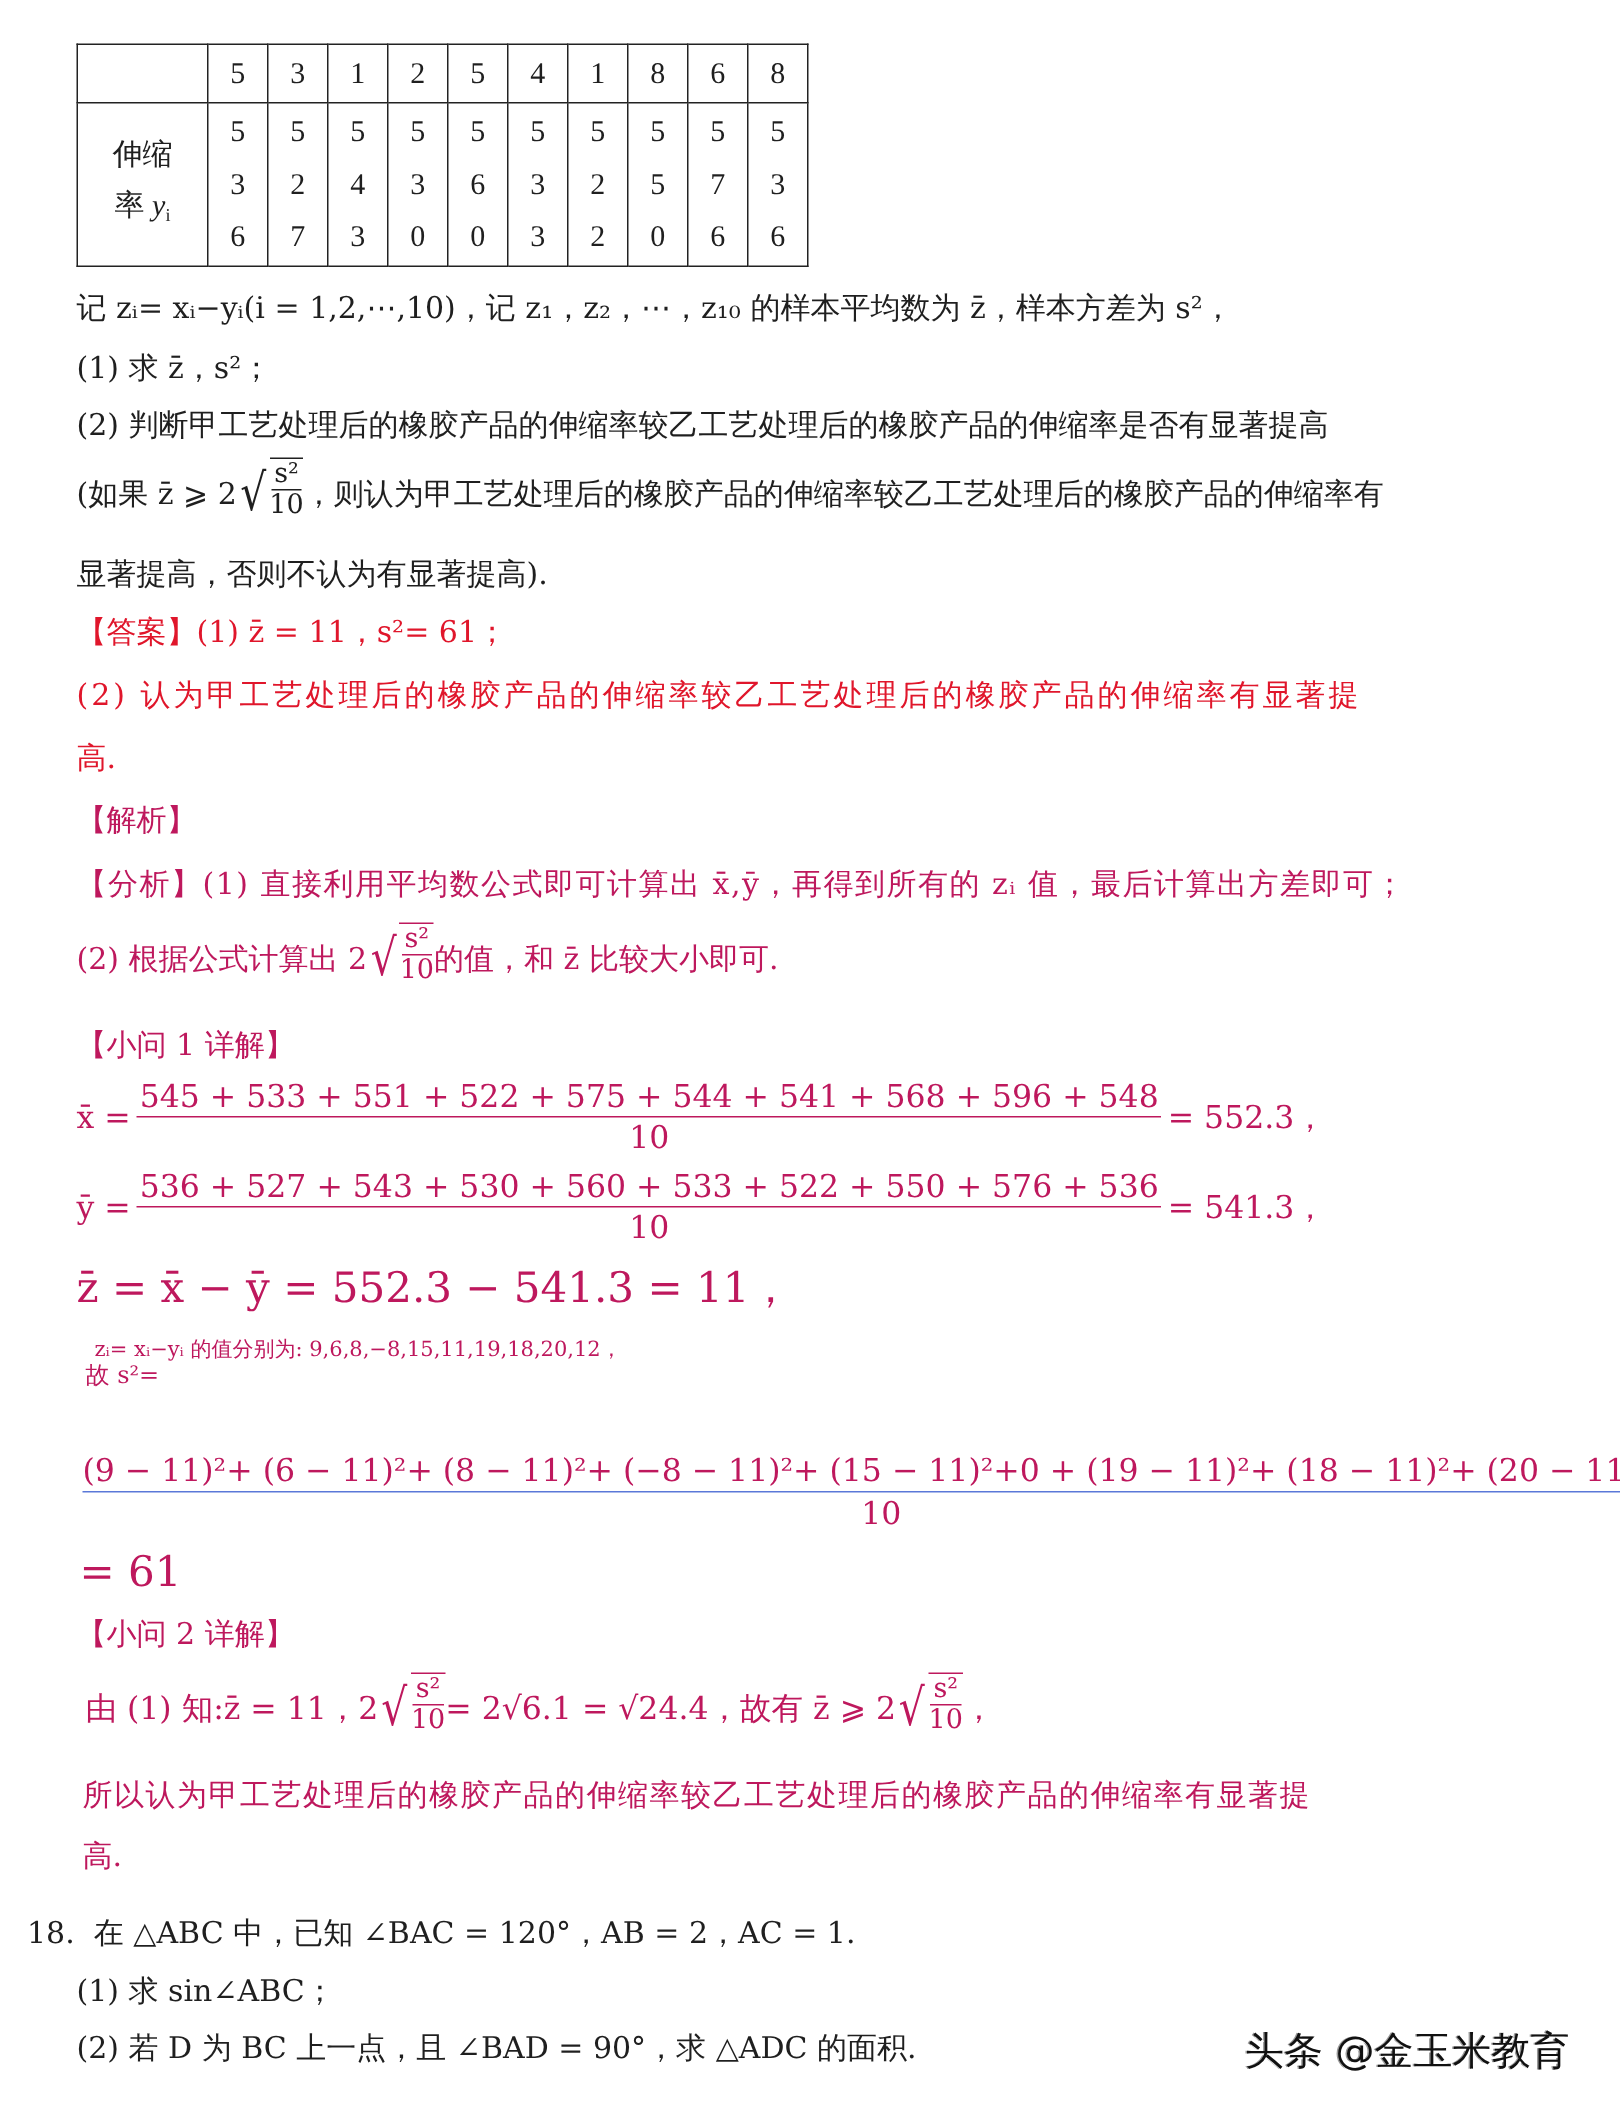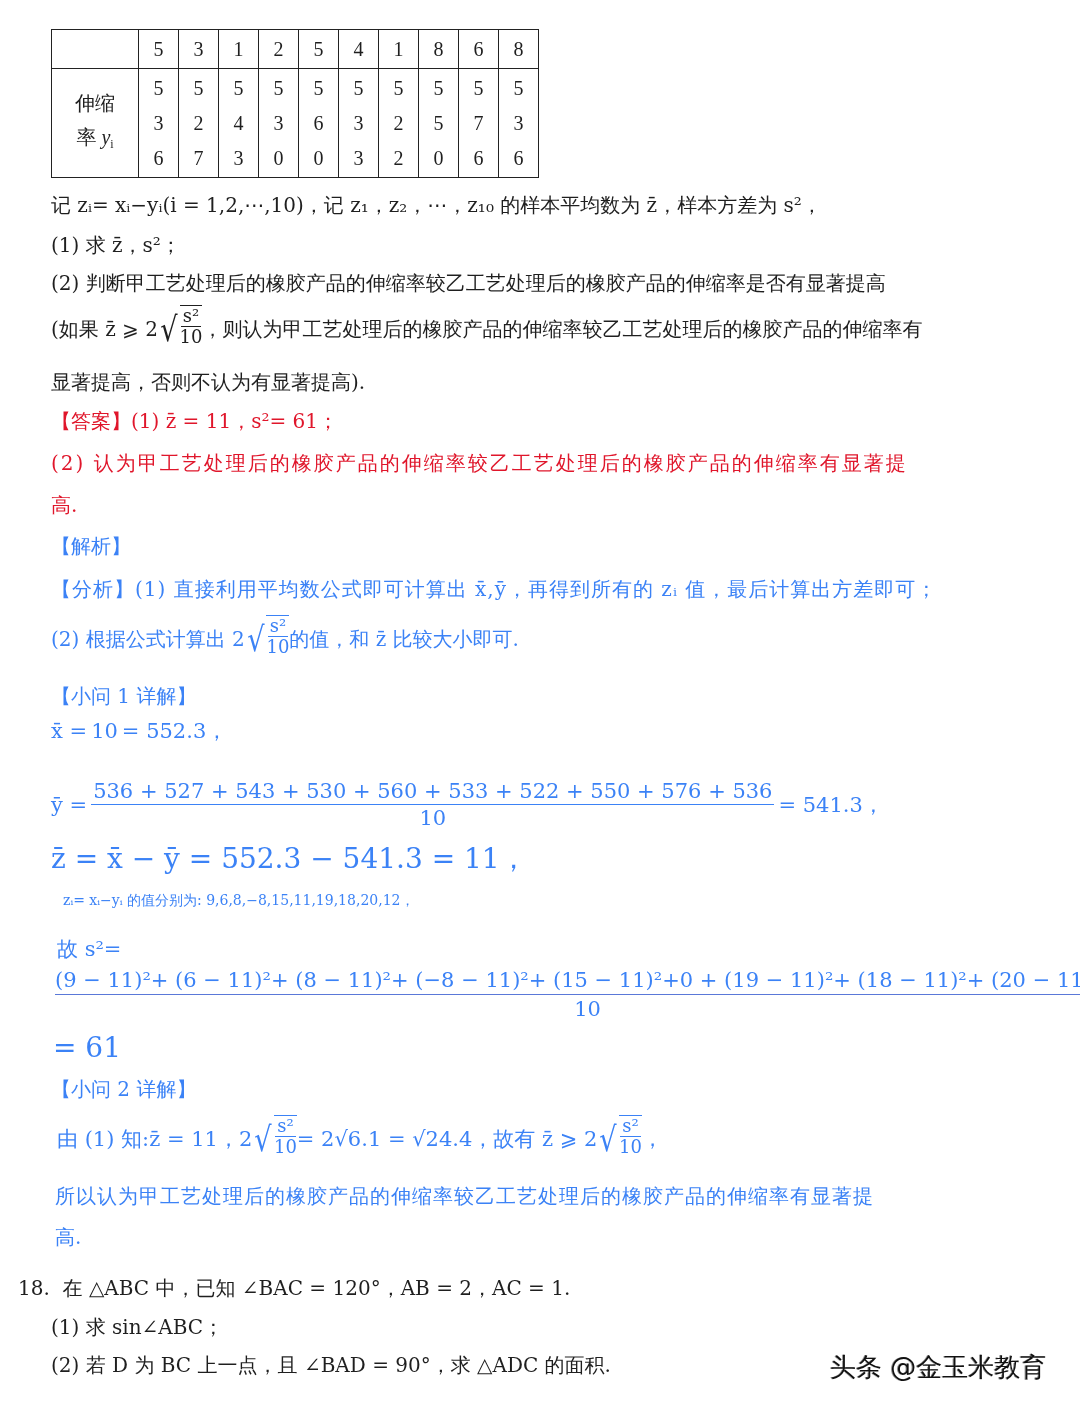--- a/index.html
+++ b/index.html
@@ -2,21 +2,21 @@
 <html><head>
 <meta charset="utf-8">
 <style>
   html, body { margin:0; padding:0; background:#ffffff; }
   body { width:1080px; height:1408px; position:relative; overflow:hidden;
          font-family:"DejaVu Serif","Liberation Serif",serif; color:#1a1a1a; }
   .abs { position:absolute; white-space:nowrap; }
   .line { font-size:20px; line-height:26px; }
   .black { color:#1f1f1f; }
   .red { color:#e0162b; }
-  .blue { color:#3b82f6; }
+  .blue { color:#be185d; }
   i.m { font-style:italic; font-family:"Liberation Serif","DejaVu Serif",serif; }
   sub { font-size:12px; vertical-align:-4px; }
 
   table.data { position:absolute; left:51px; top:29px; border-collapse:collapse;
                font-family:"Liberation Serif","DejaVu Serif",serif; font-size:20px; color:#1f1f1f; }
   table.data td { border:1.5px solid #222; text-align:center; padding:0; }
   table.data td.head { width:86px; }
   table.data td.num { width:39px; }
   table.data tr.r1 td { height:38px; }
   table.data tr.r2 td { height:108px; }
@@ -141,35 +141,36 @@
         <span class="den">10</span>
       </span>
     </span>
   <span> 的值，和 z̄ 比较大小即可.</span>
 </div>
 <div class="abs line blue" style="left:51px;top:683px;">【小问 1 详解】</div>
 
 <div class="abs line blue" style="left:51px;top:718px;display:flex;align-items:center;font-size:21px;">
   <span>x̄ =</span>
   <span class="frac" style="margin:0 4px;">
+      <span class="num">545 + 533 + 551 + 522 + 575 + 544 + 541 + 568 + 596 + 548</span>
       <span class="den">10</span>
     </span>
   <span>= 552.3，</span>
 </div>
 <div class="abs line blue" style="left:51px;top:778px;display:flex;align-items:center;font-size:21px;">
   <span>ȳ =</span>
   <span class="frac" style="margin:0 4px;">
       <span class="num">536 + 527 + 543 + 530 + 560 + 533 + 522 + 550 + 576 + 536</span>
       <span class="den">10</span>
     </span>
   <span>= 541.3，</span>
 </div>
 <div class="abs line blue" style="left:51px;top:846px;font-size:28px;">z̄ = x̄ − ȳ = 552.3 − 541.3 = 11，</div>
 <div class="abs line blue" style="left:63px;top:887px;font-size:14px;">zᵢ= xᵢ−yᵢ  的值分别为: 9,6,8,−8,15,11,19,18,20,12，</div>
-<div class="abs line blue" style="left:57px;top:936px;font-size:21px;">故 s²=</div>
+<div class="abs line blue" style="left:57px;top:904px;font-size:16px;">故 s²=</div>
 <div class="abs blue" style="left:55px;top:966px;width:1025px;font-size:21px;">
   <div style="border-bottom:1.5px solid #5a78d8;line-height:28px;white-space:nowrap;overflow:hidden;">(9 − 11)²+ (6 − 11)²+ (8 − 11)²+ (−8 − 11)²+ (15 − 11)²+0 + (19 − 11)²+ (18 − 11)²+ (20 − 11)²+ (12 −</div>
   <div style="text-align:center;line-height:28px;width:1065px;">10</div>
 </div>
 <div class="abs line blue" style="left:53px;top:1035px;font-size:28px;">= 61</div>
 
 <div class="abs line blue" style="left:51px;top:1076px;">【小问 2 详解】</div>
 <div class="abs line blue" style="left:57px;top:1115px;display:flex;align-items:center;font-size:21px;">
   <span>由 (1) 知:z̄ = 11，2</span>
   <span class="sqrt">

